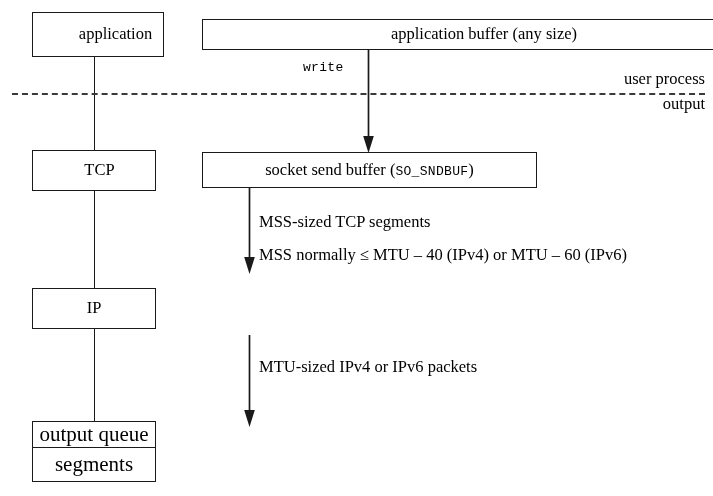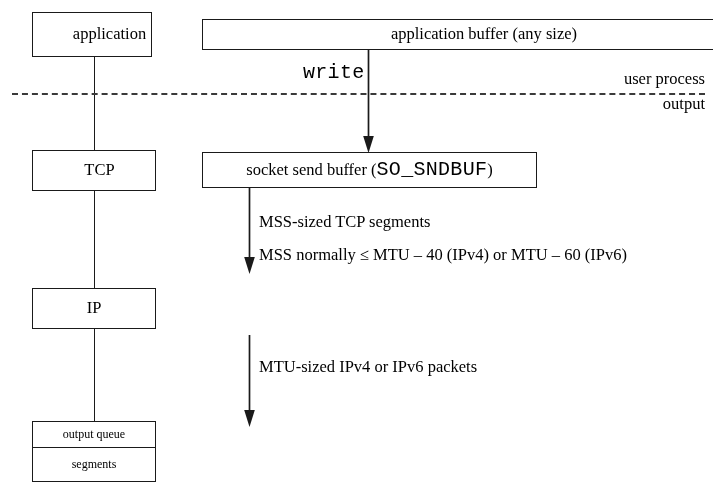--- a/index.html
+++ b/index.html
@@ -38,21 +38,21 @@
     background: #ffffff;
     display: flex;
     flex-direction: column;
   }
   .stack-cell {
     box-sizing: border-box;
     display: flex;
     align-items: center;
     justify-content: center;
     text-align: center;
-    font-size: 12px;
+    font-size: 21px;
     line-height: 1.1;
     color: #000000;
   }
   .stack-cell.divided {
     border-bottom: 1.5px solid #1a1a1a;
   }
   .vline {
     position: absolute;
     width: 0;
     border-left: 1.7px solid #1a1a1a;
@@ -67,34 +67,34 @@
     font-size: 16.5px;
     line-height: 1.15;
     white-space: nowrap;
     color: #000000;
   }
   .label-right {
     text-align: center;
   }
   .mono {
     font-family: "Liberation Mono", "DejaVu Sans Mono", monospace;
-    font-size: 20px;
+    font-size: 13px;
     letter-spacing: 0.3px;
   }
   .arrow-svg {
     position: absolute;
     overflow: visible;
   }
 </style>
 </head>
 <body>
 
 <div id="canvas">
 
-  <div class="box" style="left:32px; top:12px; width:120px; height:45px;padding-left:35px;">
+  <div class="box" style="left:32px; top:12px; width:132px; height:45px;padding-left:35px;">
     <span>application</span>
   </div>
 
   <div class="box" style="left:32px; top:150px; width:124px; height:41px;padding-left:11px;">
     <span>TCP</span>
   </div>
 
   <div class="box" style="left:32px; top:288px; width:124px; height:41px;align-items:center;">
     <span>IP</span>
   </div>

